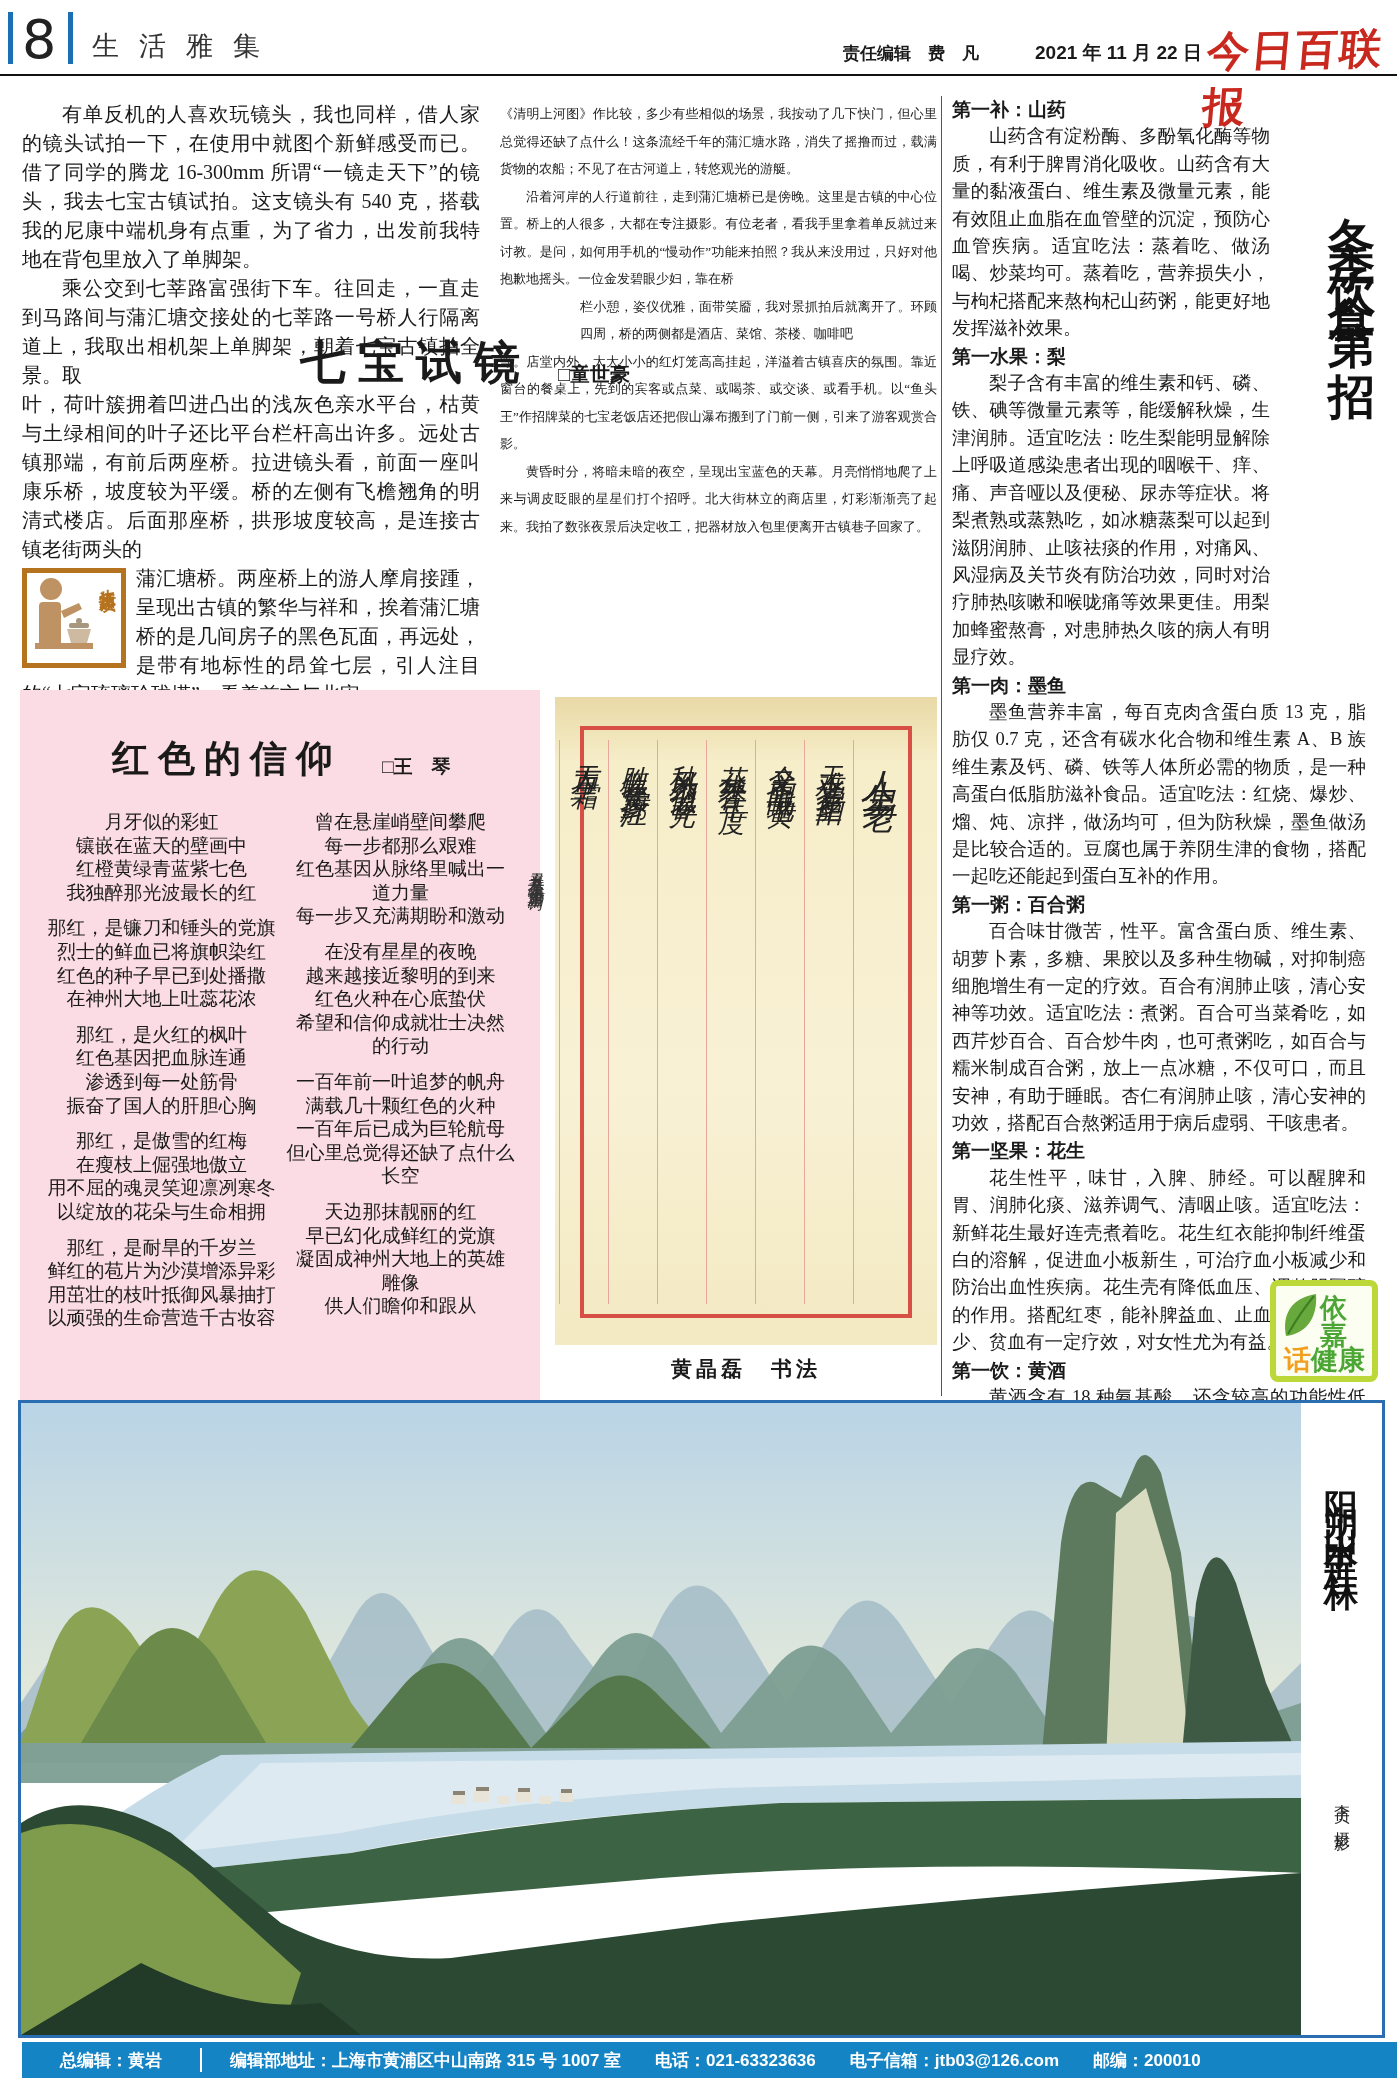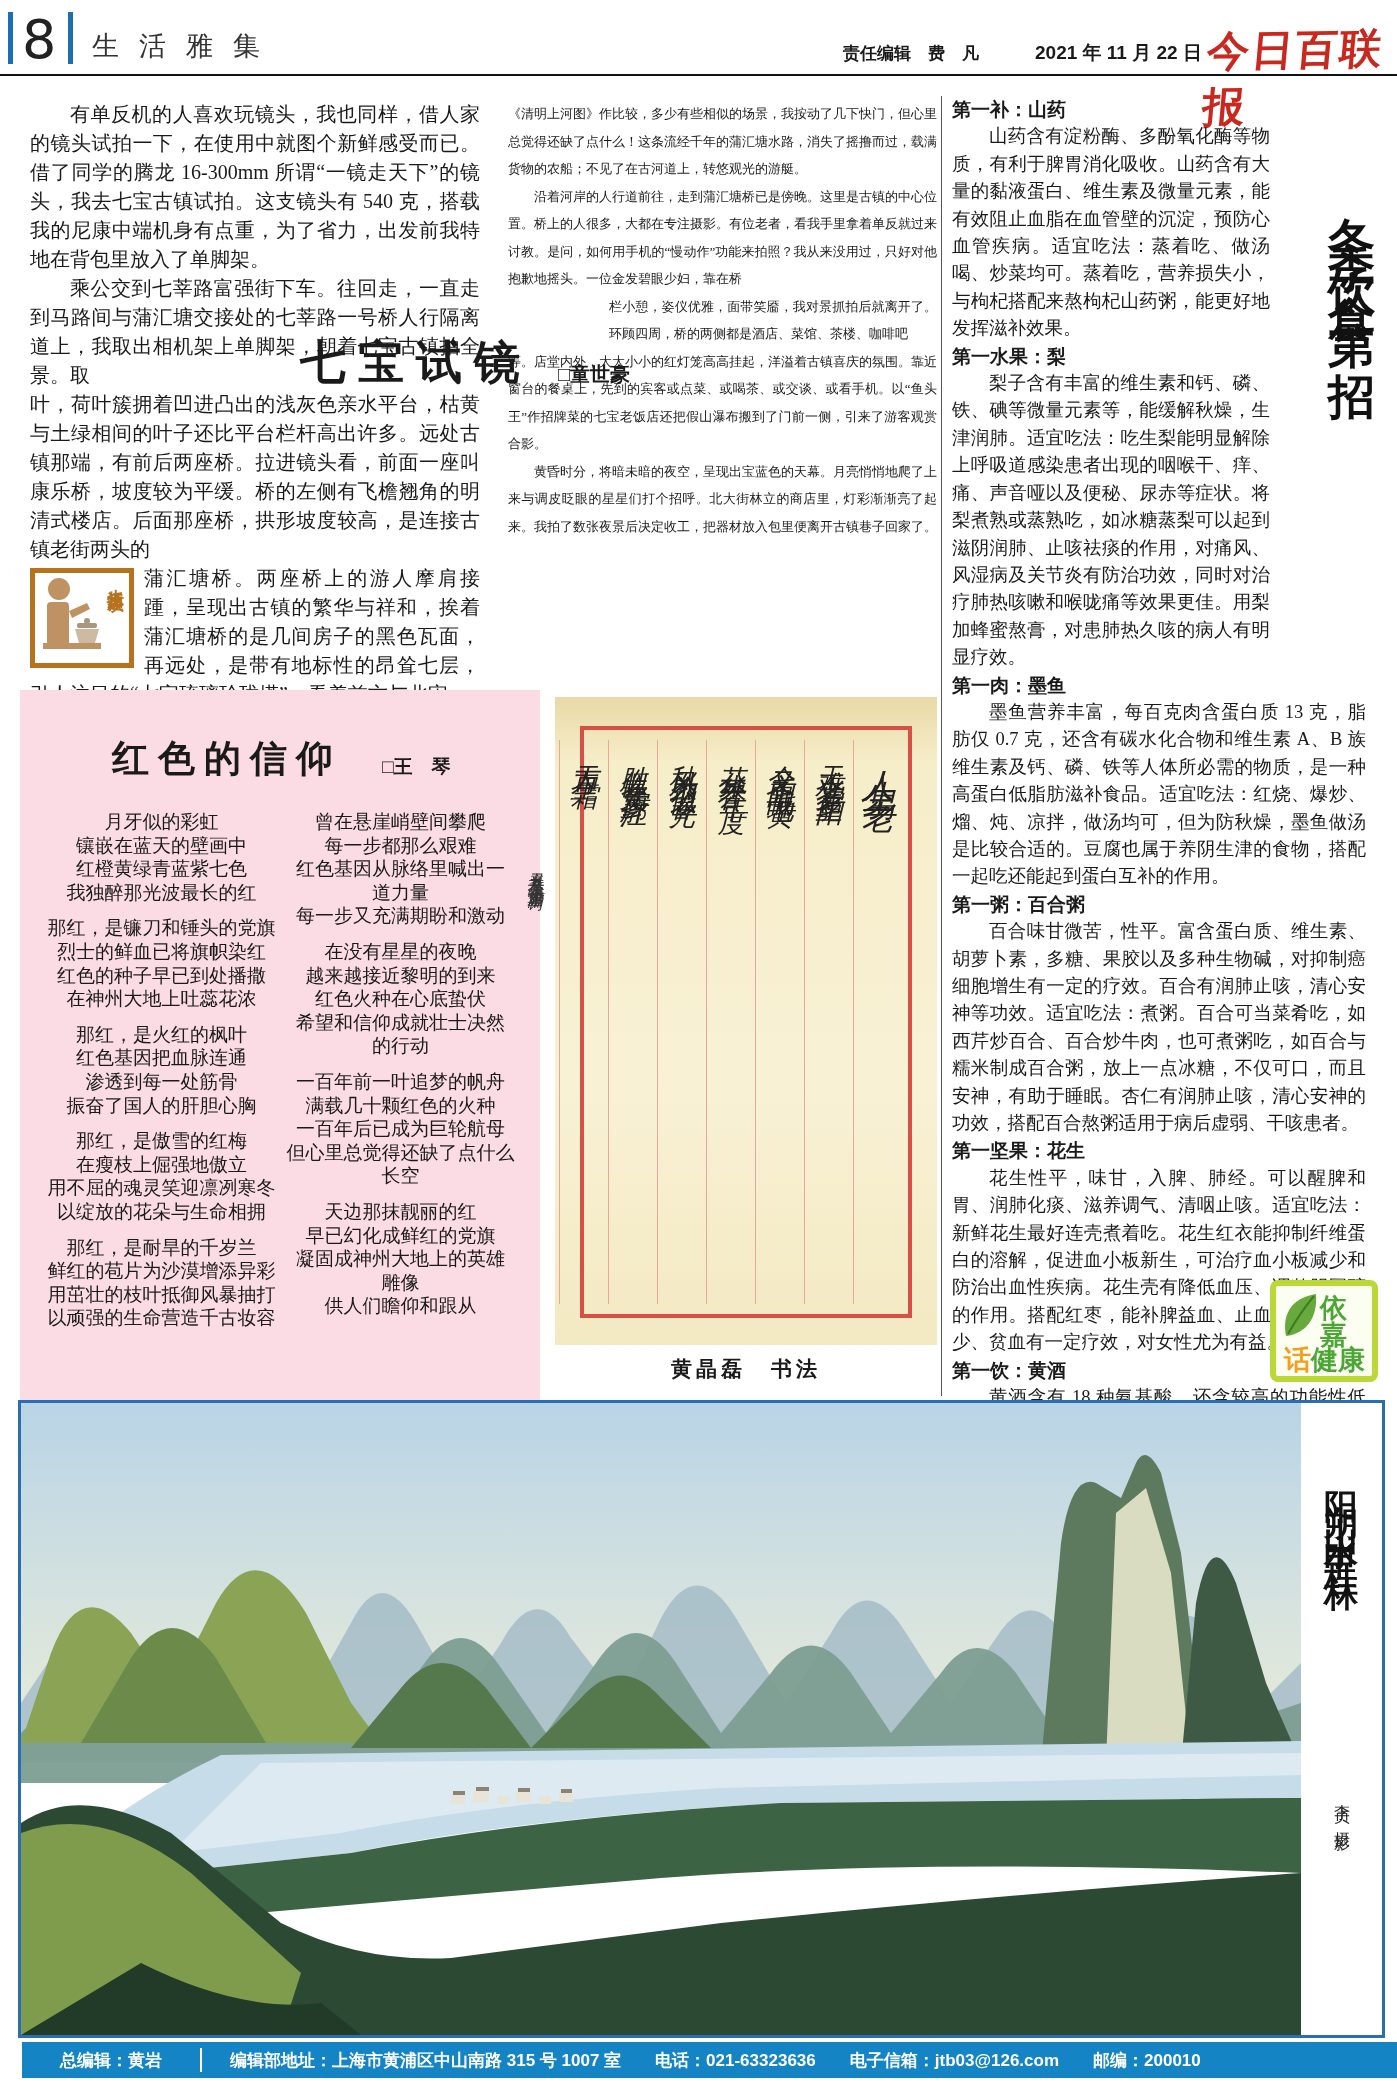--- a/index.html
+++ b/index.html
@@ -24,24 +24,24 @@
            font-family:"Liberation Sans",sans-serif;}
   .hdr-masthead{position:absolute;left:1205px;top:22px;font-size:42px;font-weight:bold;
            color:var(--masthead-red);transform:skewX(-6deg) rotate(-1deg);
            font-family:"DejaVu Serif",serif;letter-spacing:2px;}
   .hdr-rule{position:absolute;left:0;top:74px;width:1397px;height:2px;background:#111;}
 
   
   .a1-col{position:absolute;top:100px;font-size:20px;line-height:29px;text-align:justify;}
   .a1-col1{left:22px;width:458px;}
   .a1-col2{left:500px;width:437px;font-size:13px;line-height:27.5px;}
-  .a1-seg{text-align:justify;margin-left:8px;}
+  .a1-seg{text-align:justify;}
   .indent{text-indent:2em;}
   .a1-narrow-left{width:258px;}          
-  .a1-narrow-right{margin-left:109px;}   
+  .a1-narrow-right{margin-left:80px;}   
   .a1-title-box{position:absolute;left:300px;top:332px;width:400px;display:flex;align-items:flex-end;gap:26px;}
   .a1-title{font-size:46px;font-weight:bold;letter-spacing:12px;font-family:"DejaVu Serif",serif;}
   .a1-author{font-size:20px;padding-bottom:6px;white-space:nowrap;font-family:"Liberation Sans",sans-serif;font-weight:bold;}
 
   
   .life-icon{float:left;width:104px;height:100px;margin:4px 10px 2px 0;border:5px solid var(--icon-brown);
              display:flex;background:#fff;}
   .life-icon svg{display:block;}
   .life-icon-label{writing-mode:vertical-rl;font-size:17px;font-weight:bold;color:var(--icon-brown);
              line-height:20px;letter-spacing:2px;padding-top:2px;font-family:"Liberation Sans",sans-serif;}

